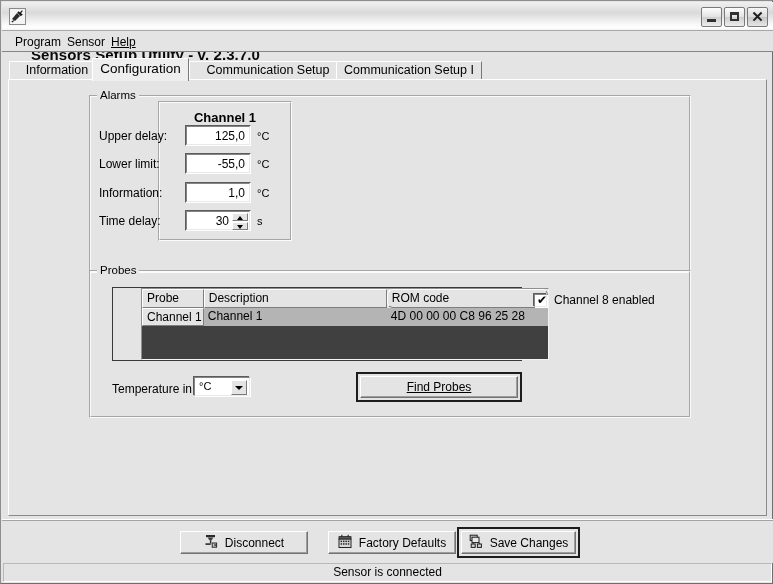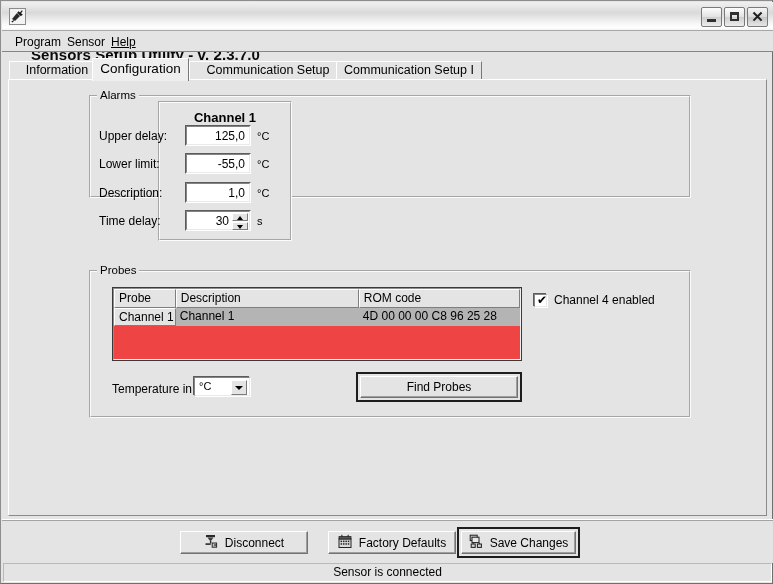--- a/index.html
+++ b/index.html
@@ -278,25 +278,26 @@
     border-left: 3px solid transparent;
     border-right: 3px solid transparent;
   }
   .arr.up { top: 2px; border-bottom: 4px solid #000; }
   .arr.dn { top: 2px; border-top: 4px solid #000; }
 
   
   .listview {
     position: absolute;
     box-sizing: border-box;
-    background: #ef4444;
+    background: #404040;
     border: 1px solid #8f8f8f;
     border-right-color: #f2f2f2;
     border-bottom-color: #f2f2f2;
     overflow: hidden;
+    margin-left: 28px;
   }
   .lv-outer {
     position: absolute;
     box-sizing: border-box;
     border: 1px solid #3a3a3a;
     pointer-events: none;
   }
   .lv-header {
     display: flex;
     height: 19px;
@@ -502,32 +503,32 @@
 
     <div class="tabstrip">
       <div class="tab" style="left:0px; width:96px;">Information</div>
       <div class="tab selected" style="left:83px; width:97px;">Configuration</div>
       <div class="tab" style="left:180px; width:158px;">Communication Setup</div>
       <div class="tab" style="left:327px; width:146px;text-align:center;">Communication Setup I</div>
     </div>
 
     <div class="tabpage">
 
-      <div class="groupbox" style="left:80px; top:15px; width:602px; height:103px;">
+      <div class="groupbox" style="left:80px; top:15px; width:602px; height:178px;">
         <div class="gb-inner"></div>
         <span class="gb-title">Alarms</span>
 
         <div class="chan-panel" style="left:68px; top:5px; width:134px; height:140px;">
           <div class="cp-inner"></div>
           <div class="chan-title">Channel 1</div>
         </div>
 
         <span class="field-label" style="left:9px; top:33px;">Upper delay:</span>
         <span class="field-label" style="left:9px; top:61px;">Lower limit:</span>
-        <span class="field-label" style="left:9px; top:90px;">Description:</span>
+        <span class="field-label" style="left:9px; top:90px;">Information:</span>
         <span class="field-label" style="left:9px; top:118px;">Time delay:</span>
 
         <div class="textbox-shadow" style="left:95px; top:29px; width:66px; height:21px;"></div>
         <input class="textbox" style="left: 96px; top: 30px; width: 64px; height: 19px;" readonly="" value="125,0">
         <span class="unit-label" style="left:167px; top:34px;">°C</span>
 
         <div class="textbox-shadow" style="left:95px; top:57px; width:66px; height:21px;"></div>
         <input class="textbox" style="left: 96px; top: 58px; width: 64px; height: 19px;" readonly="" value="-55,0">
         <span class="unit-label" style="left:167px; top:62px;">°C</span>
 
@@ -550,45 +551,45 @@
 
       <div class="groupbox" style="left:80px; top:190px; width:602px; height:148px;">
         <div class="gb-inner"></div>
         <span class="gb-title">Probes</span>
 
         <div class="lv-outer" style="left:22px; top:16px; width:410px; height:74px;"></div>
         <div class="listview" style="left:23px; top:17px; width:408px; height:72px;">
           <div class="lv-header">
             <div class="lv-th" style="width:62px;">Probe</div>
             <div class="lv-th" style="width:184px;">Description</div>
-            <div class="lv-th" style="width:162px;">ROM code</div>
+            <div class="lv-th" style="width:162px;border-radius:6px;">ROM code</div>
           </div>
           <div class="lv-row">
             <div class="lv-td first" style="width:62px;">Channel 1</div>
             <div class="lv-td" style="width:184px;">Channel 1</div>
             <div class="lv-td" style="width:162px;">4D 00 00 00 C8 96 25 28</div>
           </div>
         </div>
 
         <div class="cbx-row" style="left:444px; top:22px;">
           <span class="cbx-box">
             <span class="cbx-check">✔</span>
           </span>
-          <span class="cbx-label">Channel 4 enabled</span>
+          <span class="cbx-label">Channel 8 enabled</span>
         </div>
 
         <span class="field-label" style="left:22px; top:111px;">Temperature in:</span>
         <div class="combo" style="left:104px; top:106px; width:56px; height:19px;">
           <span class="combo-text">°C</span>
           <span class="combo-btn">
             <span class="combo-arr"></span>
           </span>
         </div>
 
-        <div class="btn default" style="left:270px; top:105px; width:158px; height:22px;">
+        <div class="btn default" style="left:270px; top:105px; width:158px; height:22px;text-decoration:underline;">
           <span>Find Probes</span>
         </div>
       </div>
 
     </div>
 
     <div class="bottombar">
       <div class="bottombar-line"></div>
 
       <div class="btn" style="left:178px; top:11px; width:128px; height:23px;">

